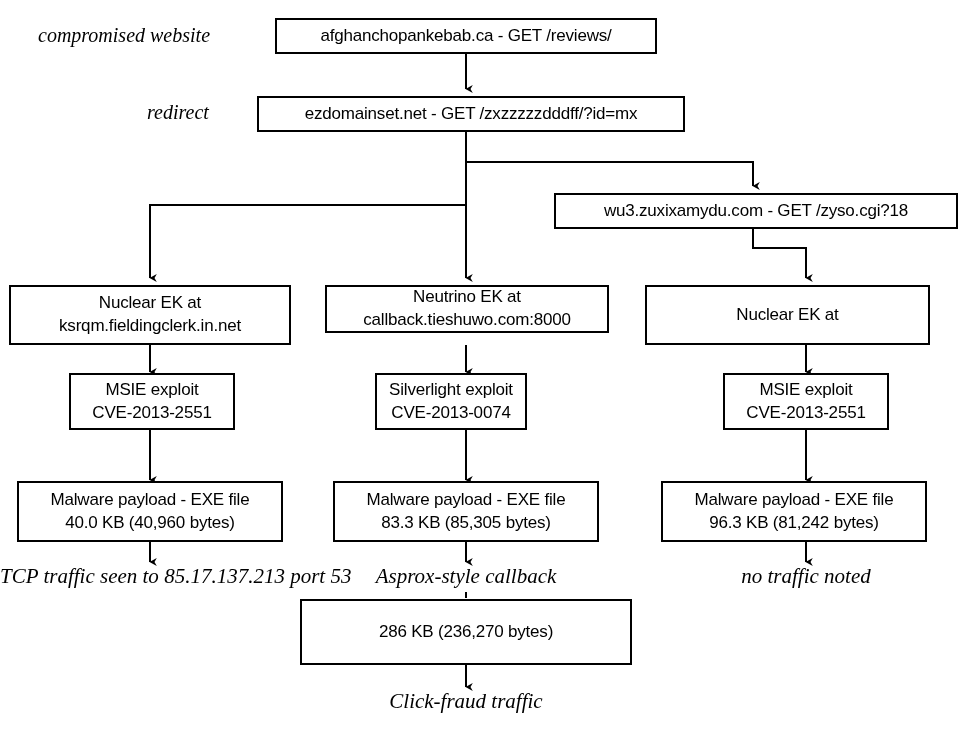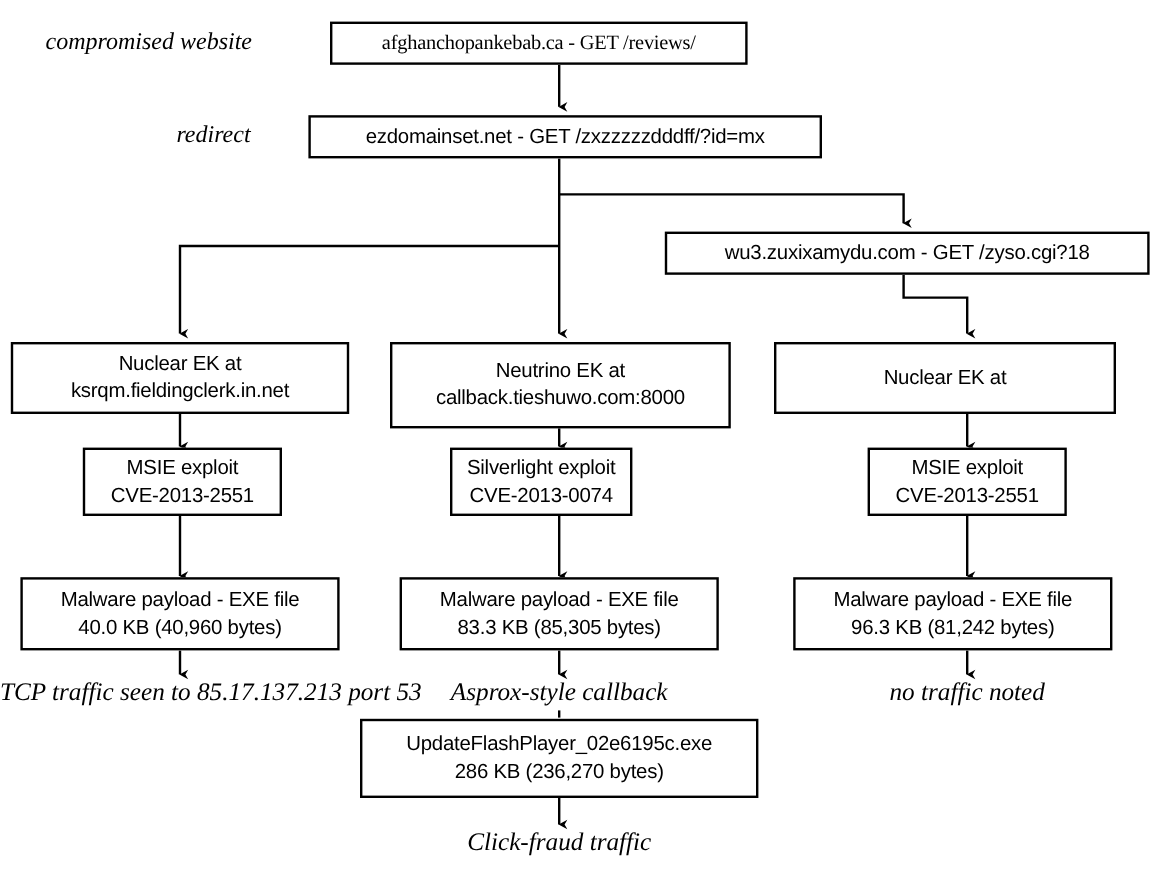--- a/index.html
+++ b/index.html
@@ -98,38 +98,38 @@
       <line x1="466" y1="592" x2="466" y2="598"></line>
 
       <line x1="466" y1="665" x2="466" y2="687" marker-end="url(#arrow)"></line>
     </g>
   </svg>
 
   <div class="label" style="left:38px; top:24px;">compromised website</div>
 
   <div class="label" style="left:147px; top:101px;">redirect</div>
 
-  <div class="node" style="left:275px; top:18px; width:348px; height:36px;font-family:Liberation Serif, serif;">
+  <div class="node" style="left:275px; top:18px; width:382px; height:36px;">
     <span class="ln">afghanchopankebab.ca - GET /reviews/</span>
   </div>
 
   <div class="node" style="left:257px; top:96px; width:428px; height:36px;">
     <span class="ln">ezdomainset.net - GET /zxzzzzzdddff/?id=mx</span>
   </div>
 
   <div class="node" style="left:554px; top:193px; width:404px; height:36px;">
     <span class="ln">wu3.zuxixamydu.com - GET /zyso.cgi?18</span>
   </div>
 
   <div class="node" style="left:9px; top:285px; width:282px; height:60px;">
     <span class="ln">Nuclear EK at</span>
     <span class="ln">ksrqm.fieldingclerk.in.net</span>
   </div>
 
-  <div class="node" style="left:325px; top:285px; width:284px; height:72px;">
+  <div class="node" style="left:325px; top:285px; width:284px; height:48px;">
     <span class="ln">Neutrino EK at</span>
     <span class="ln">callback.tieshuwo.com:8000</span>
   </div>
 
   <div class="node" style="left:645px; top:285px; width:285px; height:60px;">
     <span class="ln">Nuclear EK at</span>
   </div>
 
   <div class="node" style="left:69px; top:373px; width:166px; height:57px;">
     <span class="ln">MSIE exploit</span>
@@ -164,19 +164,18 @@
   <div class="note" style="left:0px; top:563px; width:300px;">
     <span class="ln">TCP traffic seen to</span>
     <span class="ln">85.17.137.213 port 53</span>
   </div>
 
   <div class="note" style="left:316px; top:563px; width:300px;">Asprox-style callback</div>
 
   <div class="note" style="left:656px; top:563px; width:300px;">no traffic noted</div>
 
   <div class="node" style="left:300px; top:599px; width:332px; height:66px;">
-    <span class="ln">UpdateFlashPlayer_02e6195c.exe</span>
     <span class="ln">286 KB (236,270  bytes)</span>
   </div>
 
   <div class="note" style="left:316px; top:688px; width:300px;">Click-fraud traffic</div>
 
 </div>
 
 </body></html>

